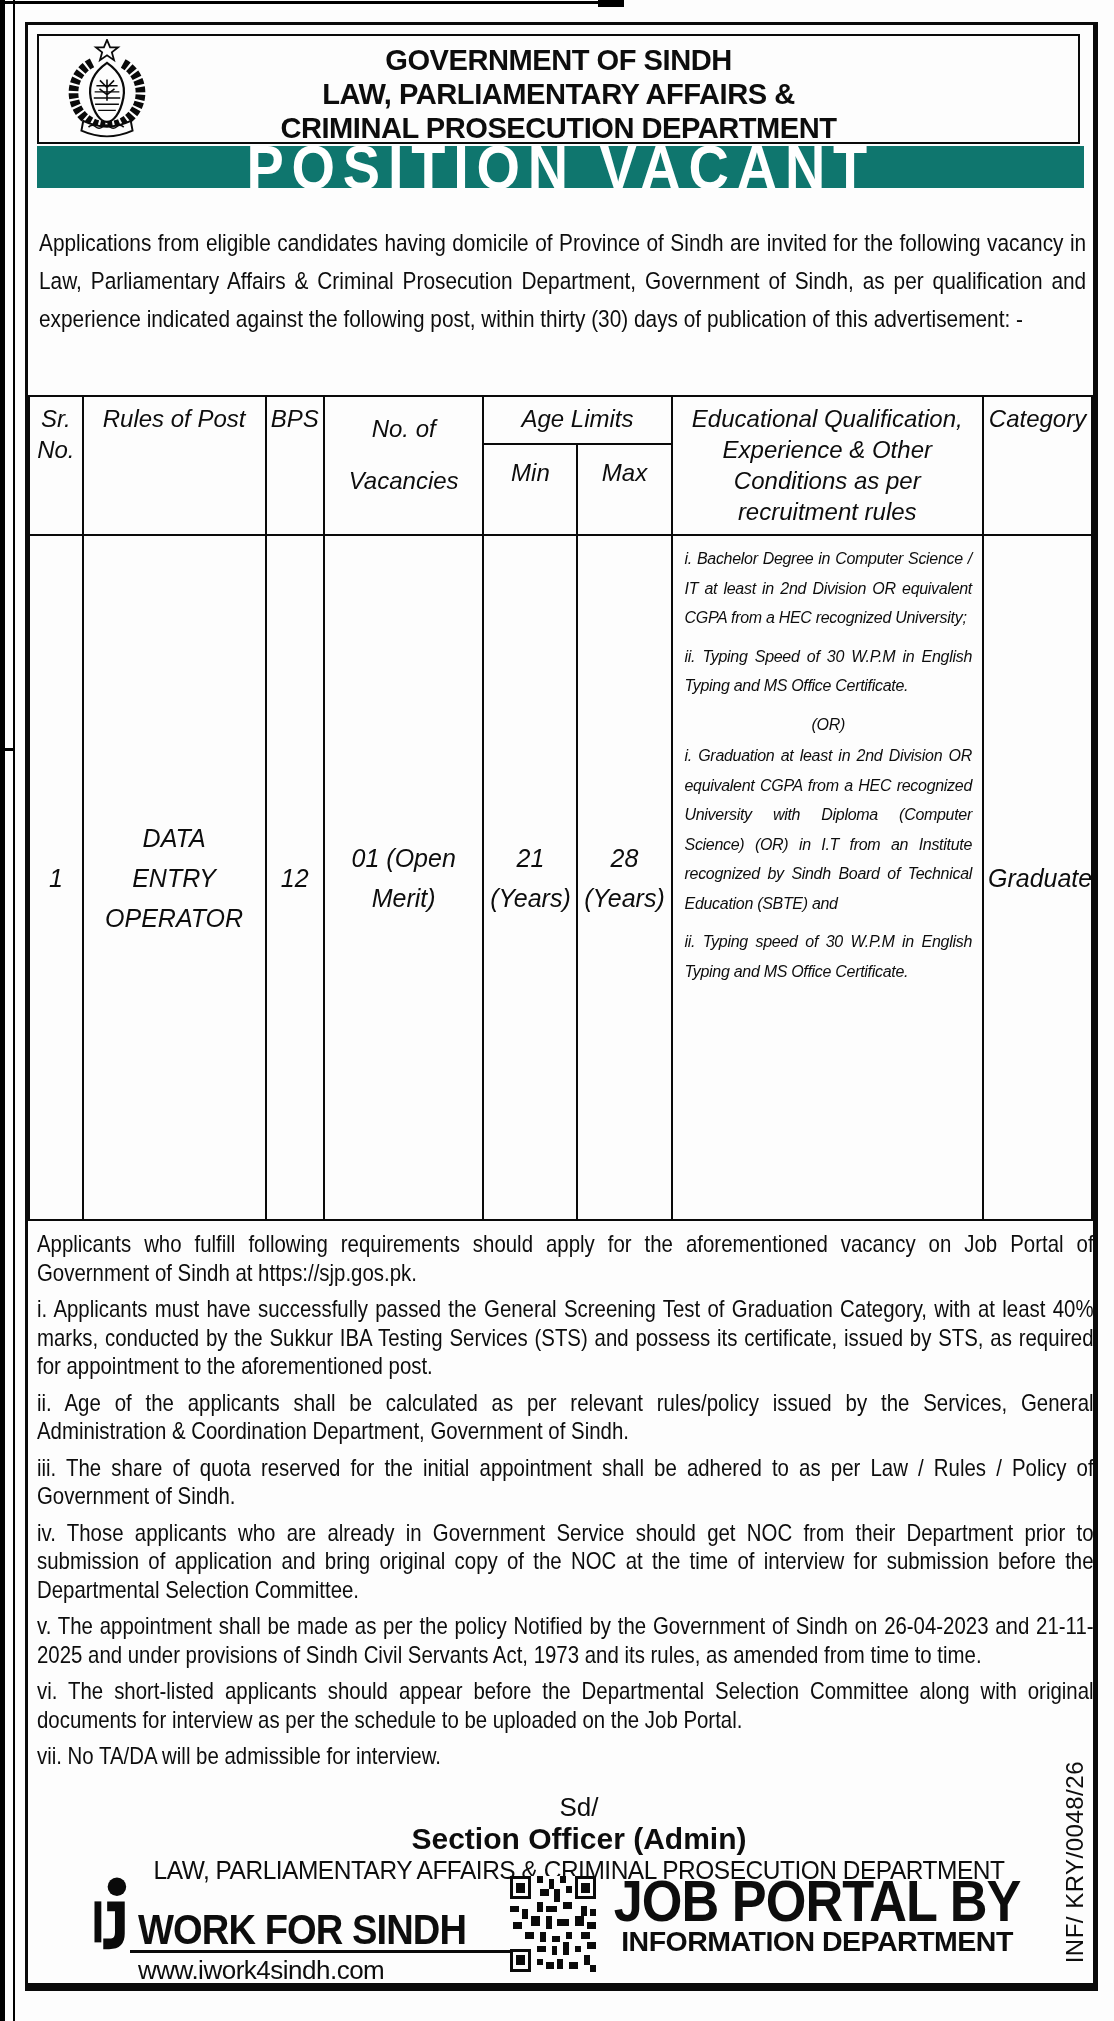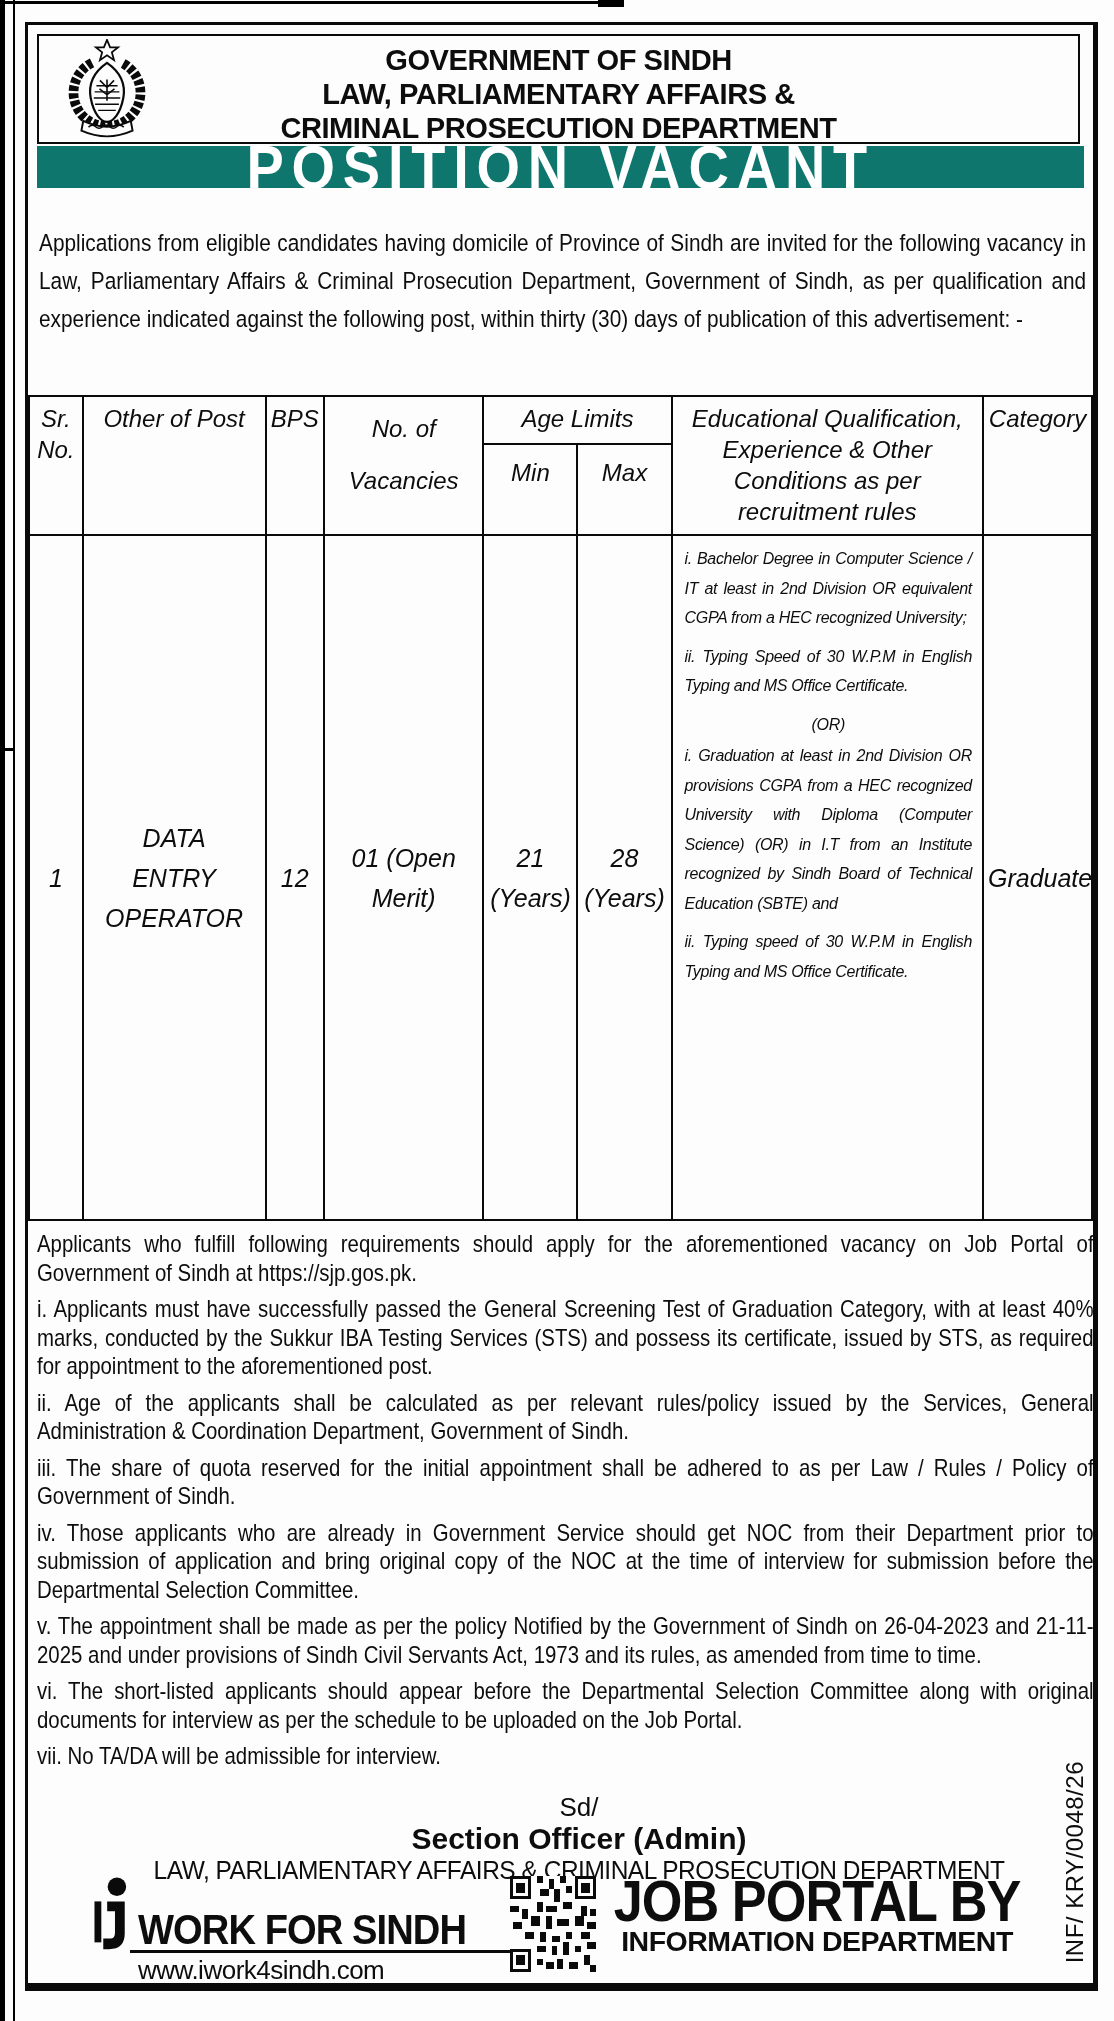--- a/index.html
+++ b/index.html
@@ -129,21 +129,21 @@
             <col style="width:15.0%">
               <col style="width:8.85%">
               <col style="width:8.85%">
             <col style="width:29.3%">
               <col style="width:10.25%">
           </colgroup>
           <tbody>
               <tr style="height:48px;">
             <td rowspan="2" class="hdr preline">Sr.
 No.</td>
-            <td rowspan="2" class="hdr">Other of Post</td>
+            <td rowspan="2" class="hdr">Rules of Post</td>
             <td rowspan="2" class="hdr">BPS</td>
             <td rowspan="2" class="hdr preline hdr-vac">No. of
 Vacancies</td>
             <td colspan="2" class="hdr">Age Limits</td>
             <td rowspan="2" class="hdr preline">Educational Qualification,
 Experience &amp; Other
 Conditions as per
 recruitment rules</td>
             <td rowspan="2" class="hdr">Category</td>
           </tr>
@@ -160,21 +160,21 @@
             <td class="ctr mid preline cell-num">01 (Open
 Merit)</td>
             <td class="ctr mid preline cell-num">21
 (Years)</td>
             <td class="ctr mid preline cell-num">28
 (Years)</td>
             <td class="qualcell">
               <p>i. Bachelor Degree in Computer Science / IT at least in 2nd Division OR equivalent CGPA from a HEC recognized University;</p>
               <p>ii. Typing Speed of 30 W.P.M in English Typing and MS Office Certificate.</p>
               <p class="or">(OR)</p>
-              <p>i. Graduation at least in 2nd Division OR provisions CGPA from a HEC recognized University with Diploma (Computer Science) (OR) in I.T from an Institute recognized by Sindh Board of Technical Education (SBTE) and</p>
+              <p>i. Graduation at least in 2nd Division OR equivalent CGPA from a HEC recognized University with Diploma (Computer Science) (OR) in I.T from an Institute recognized by Sindh Board of Technical Education (SBTE) and</p>
               <p>ii. Typing speed of 30 W.P.M in English Typing and MS Office Certificate.</p>
             </td>
             <td class="ctr mid cell-num">Graduate</td>
           </tr>
         </tbody>
           </table>
       </div>
 
       <div class="notes cond">
         <p>Applicants who fulfill following requirements should apply for the aforementioned vacancy on Job Portal of Government of Sindh at https://sjp.gos.pk.</p>

